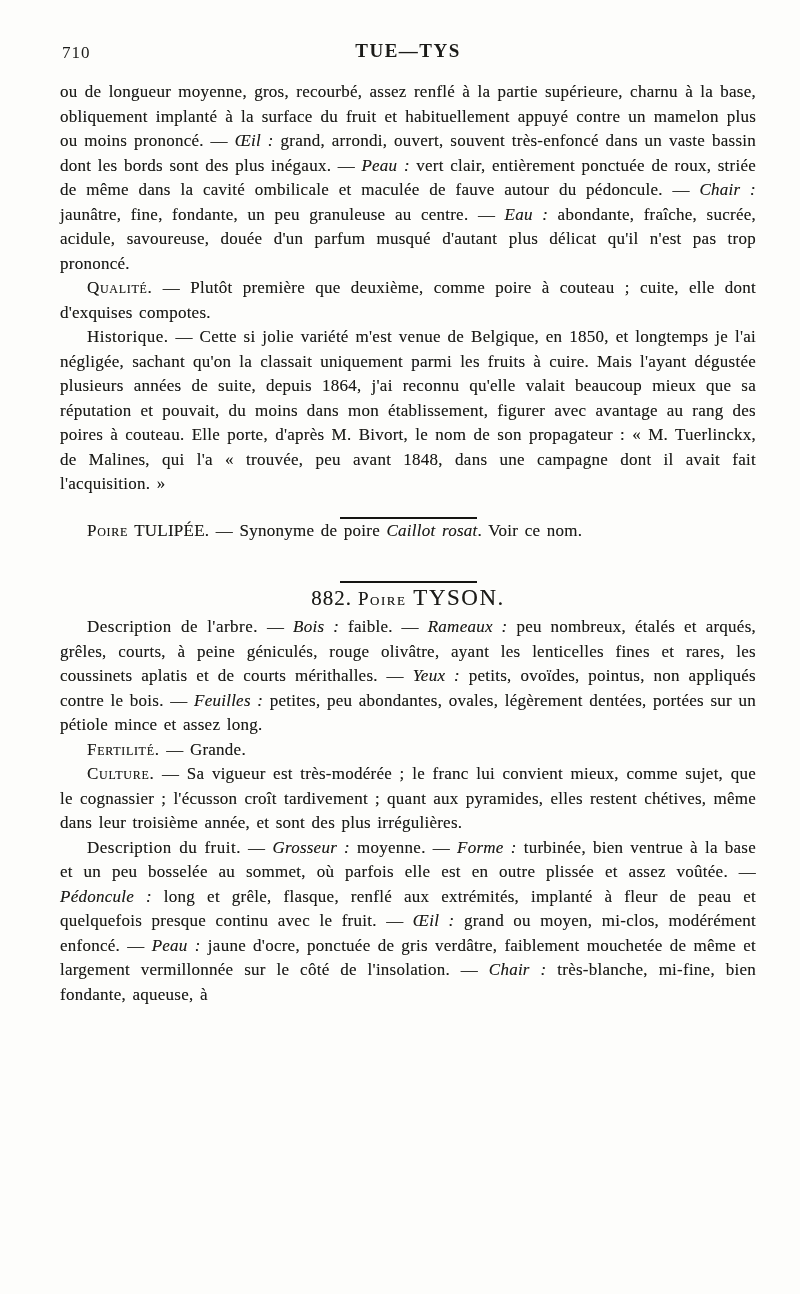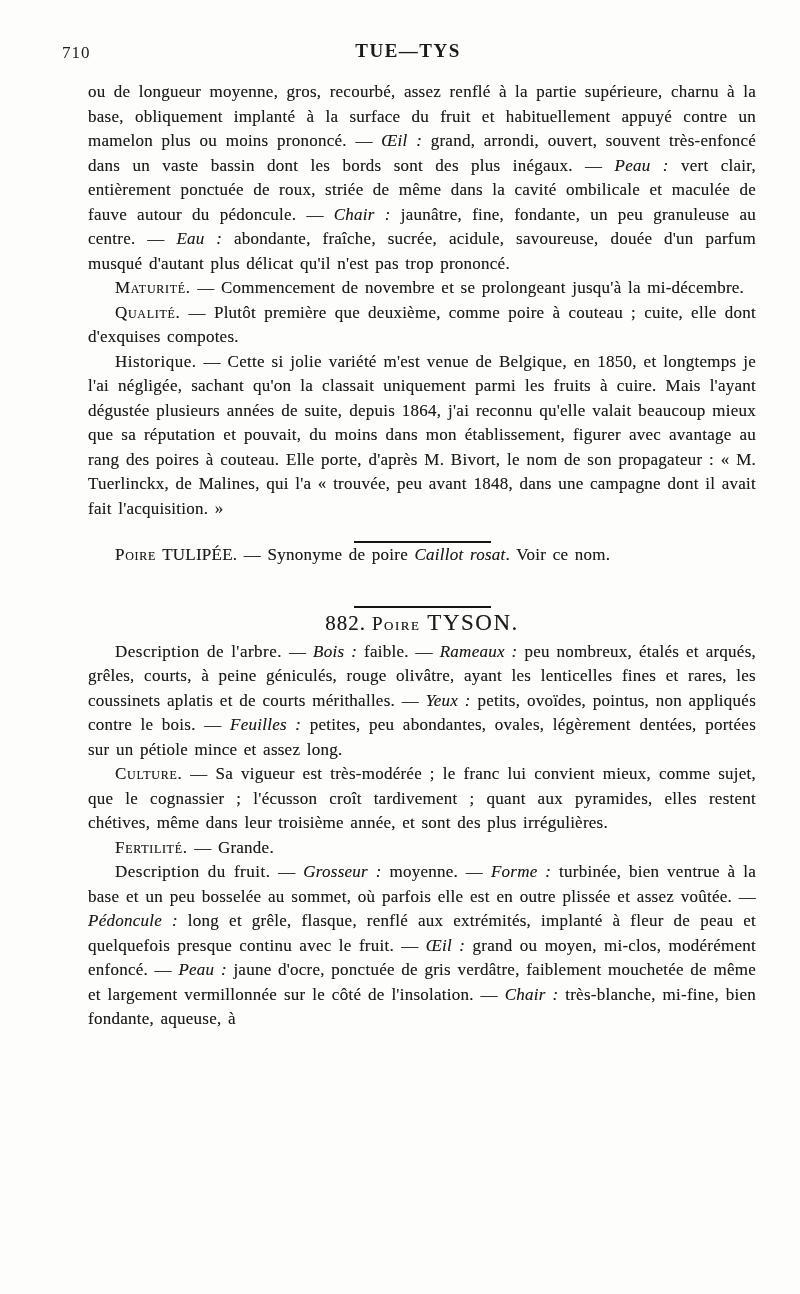--- a/index.html
+++ b/index.html
@@ -34,21 +34,20 @@
     letter-spacing: 1.5px;
   }
   .text-body {
     padding: 16px 44px 0 60px;
     font-size: 17px;
     line-height: 24.5px;
     letter-spacing: 0.25px;
     word-spacing: 2px;
     text-align: justify;
     text-shadow: 0 0 0.6px rgba(25,25,20,0.45);
-    margin-left: 28px;
   }
   p.para { margin: 0; }
   p.indent { text-indent: 27px; }
   .seg-i { font-style: italic; }
   .seg-b { font-weight: normal; letter-spacing: 0.5px; }
   .seg-sc { font-variant: small-caps; letter-spacing: 0.7px; }
   .rule {
     width: 137px;
     height: 2px;
     background: #151512;
@@ -78,25 +77,24 @@
 </head>
 <body>
 
 <div class="page" data-name="scanned-book-page" style="background: rgb(253, 253, 251); color: rgb(27, 27, 24);">
   <div class="page-header" data-name="page-header">
     <span class="page-number" data-name="page-number">710</span>
     <span class="running-title" data-name="running-title">TUE—TYS</span>
   </div>
   <div class="text-body" data-name="text-body">
       <p class="para" data-name="continuation-paragraph"><span data-name="text-segment">ou de longueur moyenne, gros, recourbé, assez renflé à la partie supérieure, charnu à la base, obliquement implanté à la surface du fruit et habituellement appuyé contre un mamelon plus ou moins prononcé. — </span><span data-name="text-segment-i" class="seg-i">Œil :</span><span data-name="text-segment"> grand, arrondi, ouvert, souvent très-enfoncé dans un vaste bassin dont les bords sont des plus inégaux. — </span><span data-name="text-segment-i" class="seg-i">Peau :</span><span data-name="text-segment"> vert clair, entièrement ponctuée de roux, striée de même dans la cavité ombilicale et maculée de fauve autour du pédoncule. — </span><span data-name="text-segment-i" class="seg-i">Chair :</span><span data-name="text-segment"> jaunâtre, fine, fondante, un peu granuleuse au centre. — </span><span data-name="text-segment-i" class="seg-i">Eau :</span><span data-name="text-segment"> abondante, fraîche, sucrée, acidule, savoureuse, douée d'un parfum musqué d'autant plus délicat qu'il n'est pas trop prononcé.</span></p>
-      <p class="para indent" data-name="maturite-paragraph"><span data-name="text-segment-sc" class="seg-sc">Maturité.</span><span data-name="text-segment"> — Commencement de novembre et se prolongeant jusqu'à la mi-décembre.</span></p>
       <p class="para indent" data-name="qualite-paragraph"><span data-name="text-segment-sc" class="seg-sc">Qualité.</span><span data-name="text-segment"> — Plutôt première que deuxième, comme poire à couteau ; cuite, elle dont d'exquises compotes.</span></p>
       <p class="para indent" data-name="historique-paragraph"><span data-name="text-segment-b" class="seg-b">Historique.</span><span data-name="text-segment"> — Cette si jolie variété m'est venue de Belgique, en 1850, et longtemps je l'ai négligée, sachant qu'on la classait uniquement parmi les fruits à cuire. Mais l'ayant dégustée plusieurs années de suite, depuis 1864, j'ai reconnu qu'elle valait beaucoup mieux que sa réputation et pouvait, du moins dans mon établissement, figurer avec avantage au rang des poires à couteau. Elle porte, d'après M. Bivort, le nom de son propagateur : « M. Tuerlinckx, de Malines, qui l'a « trouvée, peu avant 1848, dans une campagne dont il avait fait l'acquisition. »</span></p>
       <div class="rule" data-name="section-divider-1"></div>
       <p class="para indent" data-name="tulipee-entry"><span data-name="text-segment-sc" class="seg-sc">Poire</span><span data-name="text-segment"> TULIPÉE. — Synonyme de poire </span><span data-name="text-segment-i" class="seg-i">Caillot rosat</span><span data-name="text-segment">. Voir ce nom.</span></p>
       <div class="rule" data-name="section-divider-2"></div>
       <p class="para" data-name="entry-heading"><span data-name="text-segment-num" class="h-num">882.</span><span data-name="text-segment-hsc" class="h-sc">Poire</span><span data-name="text-segment-big" class="h-big">TYSON.</span></p>
       <p class="para indent" data-name="arbre-description-paragraph"><span data-name="text-segment-b" class="seg-b">Description de l'arbre.</span><span data-name="text-segment"> — </span><span data-name="text-segment-i" class="seg-i">Bois :</span><span data-name="text-segment"> faible. — </span><span data-name="text-segment-i" class="seg-i">Rameaux :</span><span data-name="text-segment"> peu nombreux, étalés et arqués, grêles, courts, à peine géniculés, rouge olivâtre, ayant les lenticelles fines et rares, les coussinets aplatis et de courts mérithalles. — </span><span data-name="text-segment-i" class="seg-i">Yeux :</span><span data-name="text-segment"> petits, ovoïdes, pointus, non appliqués contre le bois. — </span><span data-name="text-segment-i" class="seg-i">Feuilles :</span><span data-name="text-segment"> petites, peu abondantes, ovales, légèrement dentées, portées sur un pétiole mince et assez long.</span></p>
+      <p class="para indent" data-name="fertilite-paragraph"><span data-name="text-segment-sc" class="seg-sc">Fertilité.</span><span data-name="text-segment"> — Grande.</span></p>
       <p class="para indent" data-name="culture-paragraph"><span data-name="text-segment-sc" class="seg-sc">Culture.</span><span data-name="text-segment"> — Sa vigueur est très-modérée ; le franc lui convient mieux, comme sujet, que le cognassier ; l'écusson croît tardivement ; quant aux pyramides, elles restent chétives, même dans leur troisième année, et sont des plus irrégulières.</span></p>
-      <p class="para indent" data-name="fertilite-paragraph"><span data-name="text-segment-sc" class="seg-sc">Fertilité.</span><span data-name="text-segment"> — Grande.</span></p>
       <p class="para indent" data-name="fruit-description-paragraph"><span data-name="text-segment-b" class="seg-b">Description du fruit.</span><span data-name="text-segment"> — </span><span data-name="text-segment-i" class="seg-i">Grosseur :</span><span data-name="text-segment"> moyenne. — </span><span data-name="text-segment-i" class="seg-i">Forme :</span><span data-name="text-segment"> turbinée, bien ventrue à la base et un peu bosselée au sommet, où parfois elle est en outre plissée et assez voûtée. — </span><span data-name="text-segment-i" class="seg-i">Pédoncule :</span><span data-name="text-segment"> long et grêle, flasque, renflé aux extrémités, implanté à fleur de peau et quelquefois presque continu avec le fruit. — </span><span data-name="text-segment-i" class="seg-i">Œil :</span><span data-name="text-segment"> grand ou moyen, mi-clos, modérément enfoncé. — </span><span data-name="text-segment-i" class="seg-i">Peau :</span><span data-name="text-segment"> jaune d'ocre, ponctuée de gris verdâtre, faiblement mouchetée de même et largement vermillonnée sur le côté de l'insolation. — </span><span data-name="text-segment-i" class="seg-i">Chair :</span><span data-name="text-segment"> très-blanche, mi-fine, bien fondante, aqueuse, à</span></p>
     </div>
 </div>
 
 </body></html>

